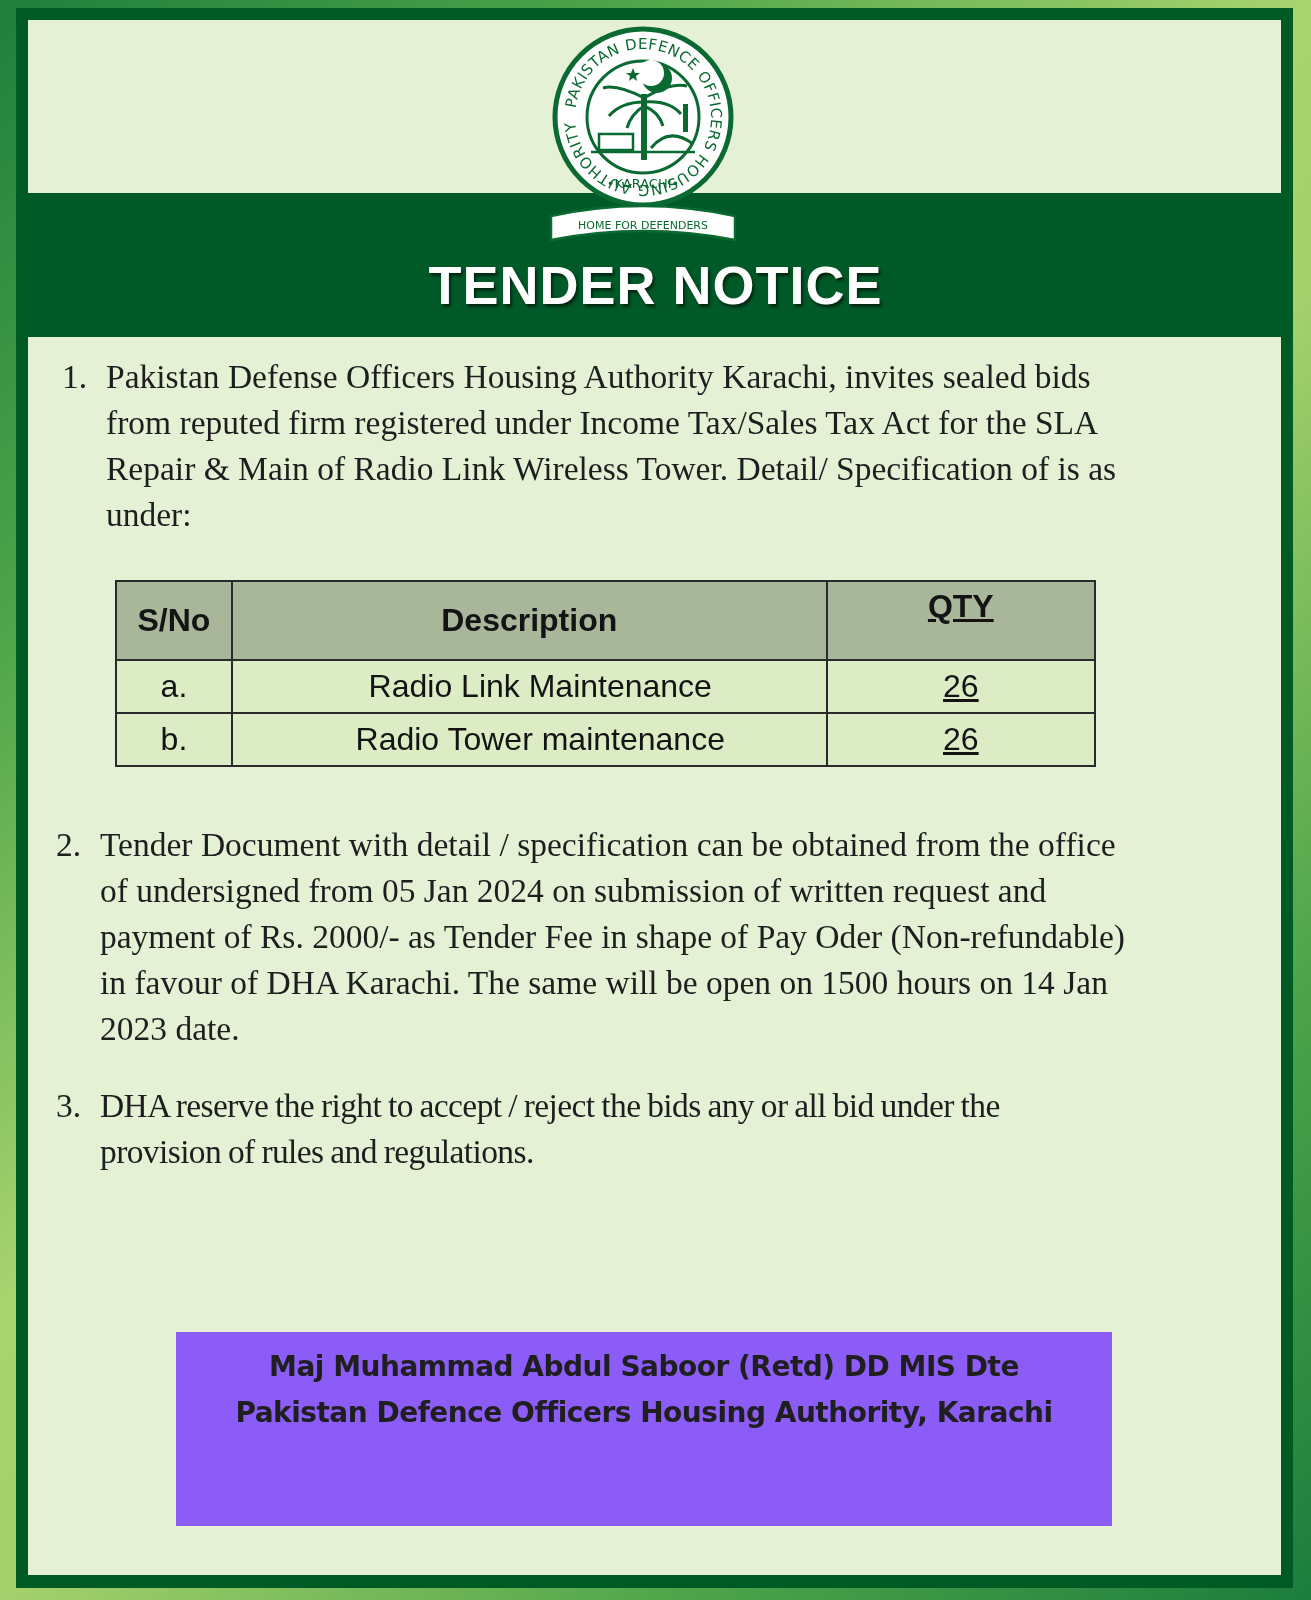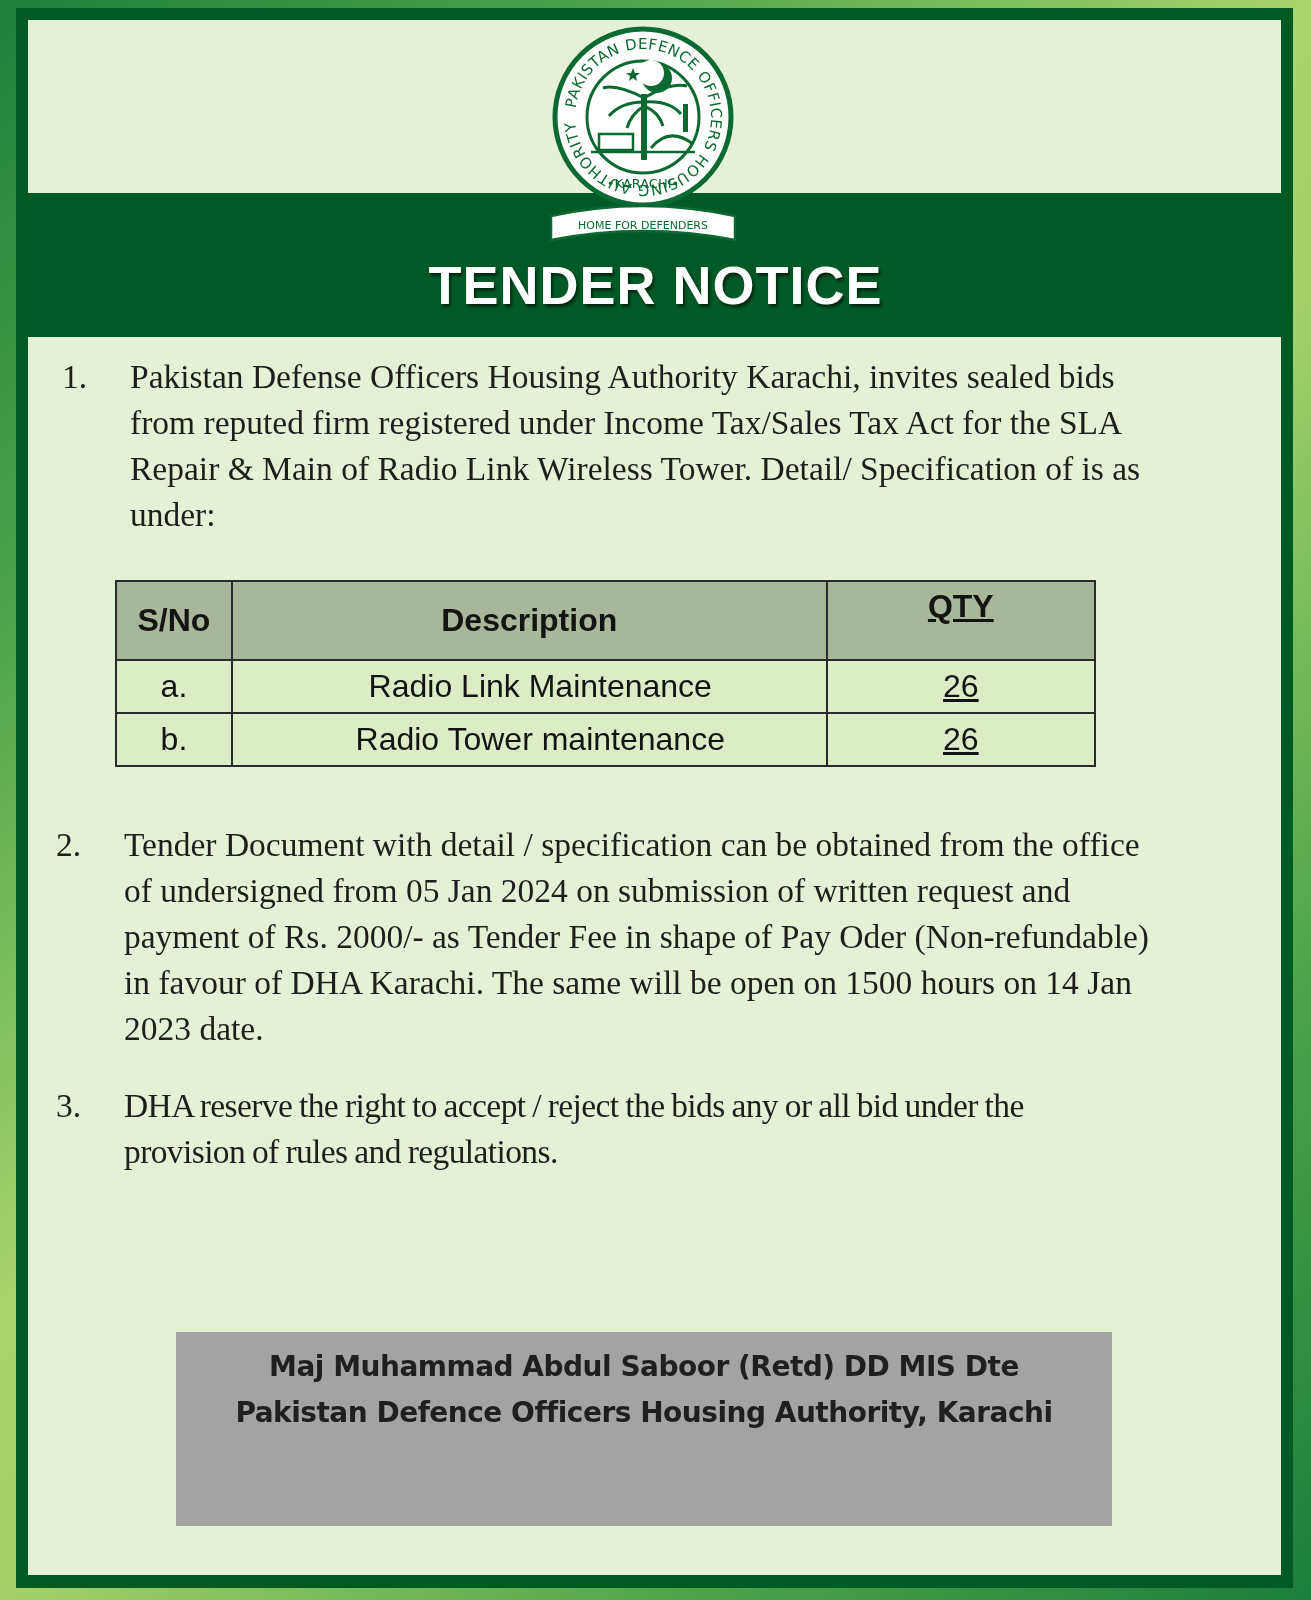--- a/index.html
+++ b/index.html
@@ -30,21 +30,21 @@
     text-shadow: 2px 3px 3px rgba(0,0,0,0.55);
   }
   .logo { position: absolute; left: 547px; top: 26px; width: 192px; height: 222px; }
 
   .para {
     position: absolute; left: 62px; color: #1e1e1e;
     font-family: "Liberation Serif", serif; font-size: 33.5px; line-height: 46px;
   }
   .para .num { position: absolute; left: 0; top: 0; }
   .para .txt { position: absolute; left: 44px; top: 0; white-space: nowrap; }
-  .para .line { display: block; margin-left: 24px; }
+  .para .line { display: block; }
   .p1 { top: 354px; }
   .p2 { top: 822px; left: 56px; }
   .p3 { top: 1083px; left: 56px; }
   .p3 .txt { letter-spacing: -0.6px; word-spacing: -1px; }
 
   table.spec {
     position: absolute; left: 115px; top: 580px; width: 981px; border-collapse: collapse;
     font-family: "Liberation Sans", sans-serif; color: #141414;
   }
   table.spec td, table.spec th {
@@ -55,21 +55,21 @@
   }
   table.spec td { background: #dcecc5; height: 53px; }
   .c-sno { width: 116px; text-align: center; }
   .c-desc { width: 596px; text-align: center; padding-left: 22px; }
   th.c-desc { text-align: center; padding-left: 0; padding-right: 0; }
   .c-qty { width: 269px; text-align: center; text-decoration: underline; }
   th.c-qty { vertical-align: top; padding-top: 6px; }
 
   .sig-box {
     position: absolute; left: 176px; top: 1332px; width: 936px; height: 194px;
-    background: #a3a3a3;
+    background: #8b5cf6;
   }
   .sig-line {
     position: absolute; left: 0; width: 100%; text-align: center;
     font-family: "DejaVu Sans", sans-serif; font-weight: bold; font-size: 28px;
     color: #1f1f1f; letter-spacing: -0.5px;
   }
   .sig-l1 { top: 18px; }
   .sig-l2 { top: 64px; }
   .sig-l3 { top: 110px; }
 </style>

